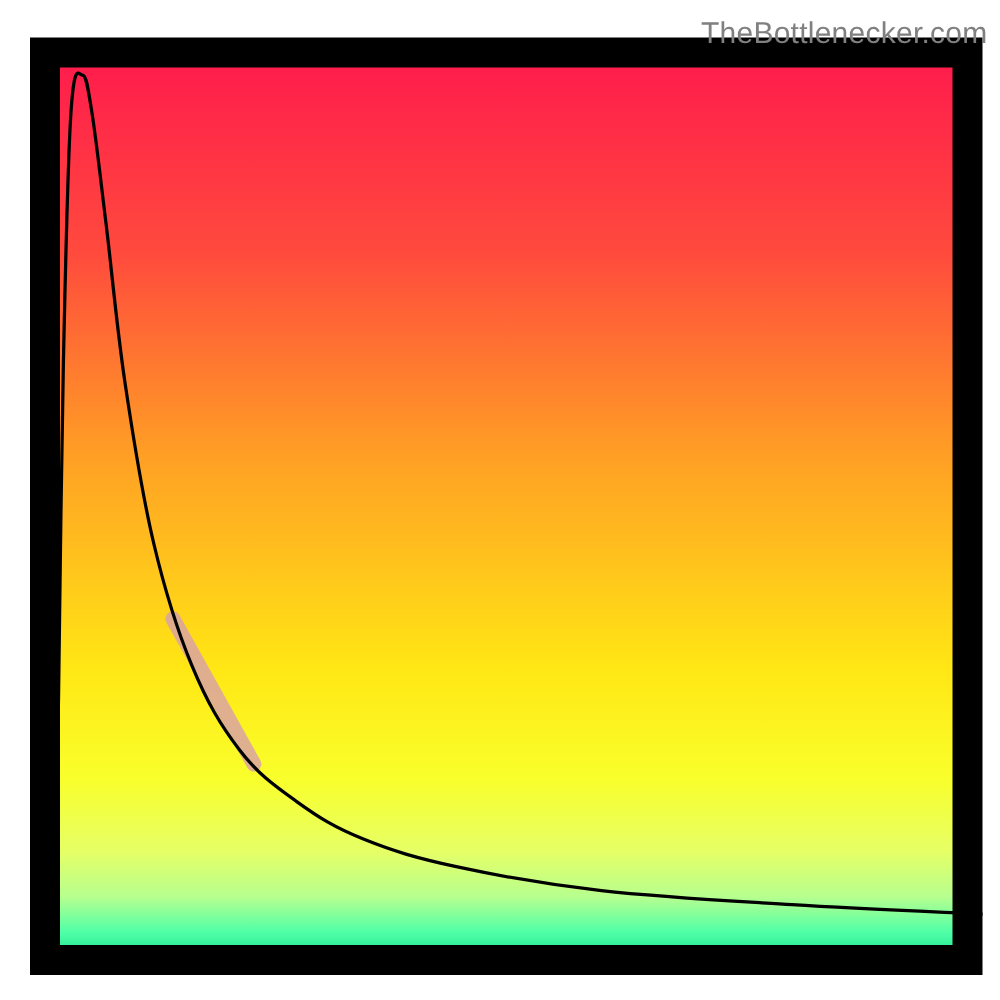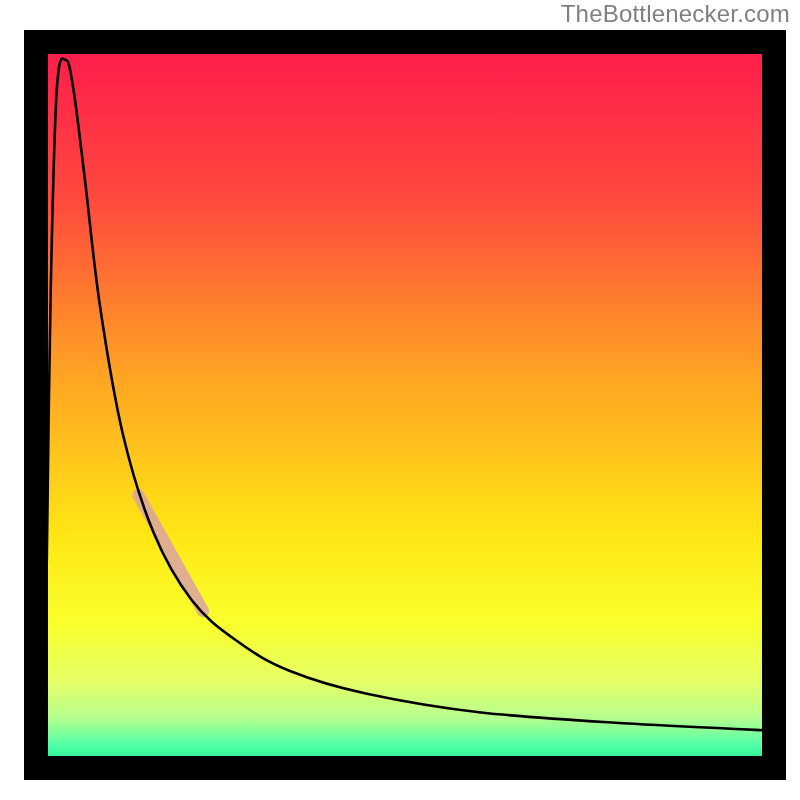--- a/index.html
+++ b/index.html
@@ -10,21 +10,21 @@
     background: #ffffff;
     font-family: Arial, Helvetica, sans-serif;
   }
   .stage {
     position: relative;
     width: 800px;
     height: 800px;
   }
   .watermark {
     position: absolute;
-    top: 0;
+    top: 13px;
     right: 10px;
     color: #808080;
     font-size: 24px;
     font-weight: 400;
     letter-spacing: 0.2px;
   }
 </style>
 </head>
 <body>
 

